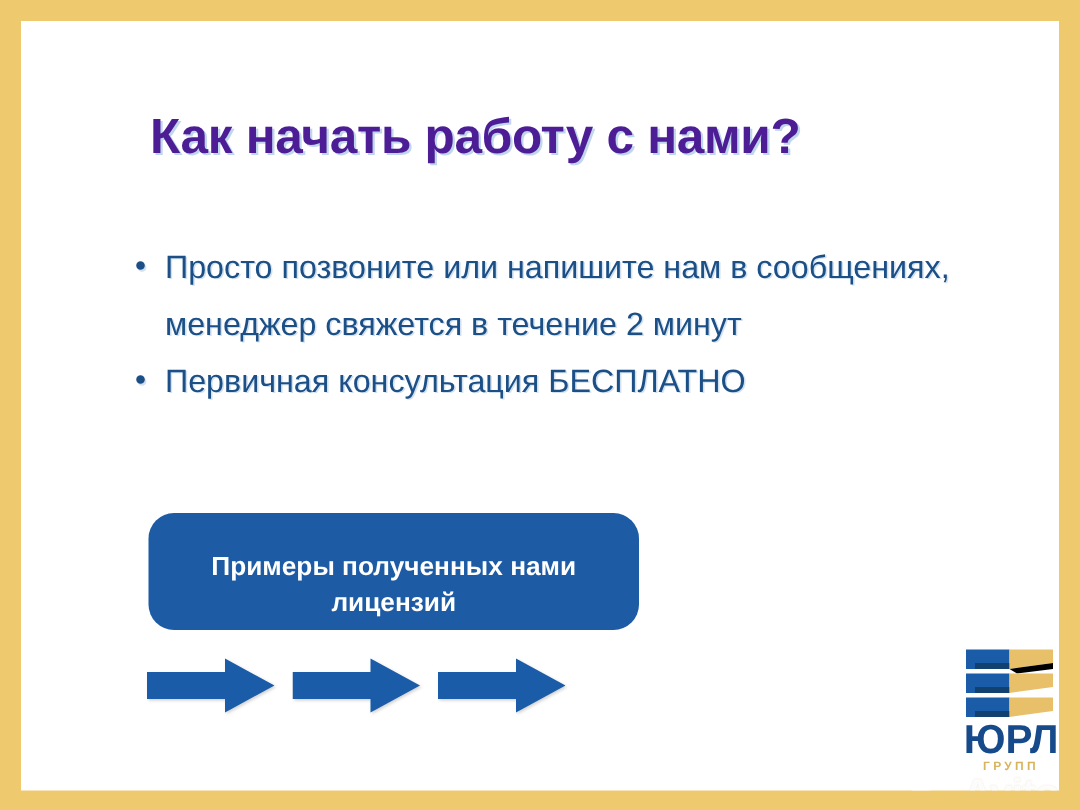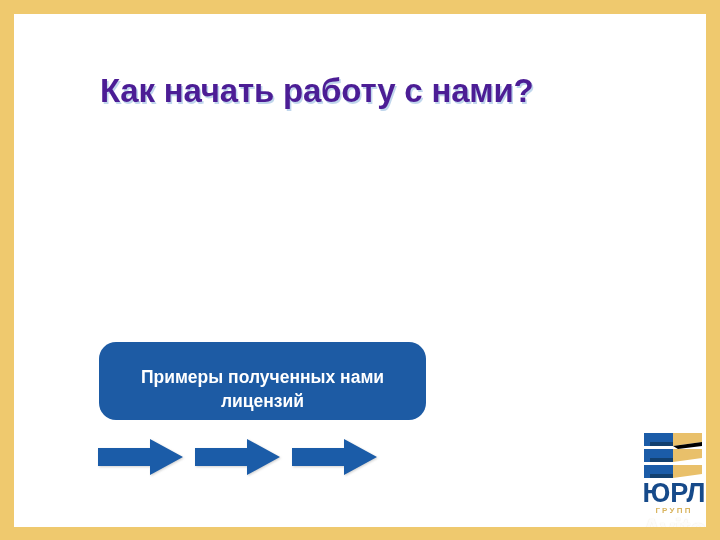--- a/index.html
+++ b/index.html
@@ -177,20 +177,24 @@
   }
 </style>
 </head>
 <body>
 
 <div id="slide-frame">
   <div id="slide-canvas">
 
     <div id="slide-title">Как начать работу с нами?</div>
 
+    <ul id="bullet-list">
+      <li class="bullet-item">Просто позвоните или напишите нам в сообщениях, менеджер свяжется в течение 2 минут</li>
+      <li class="bullet-item">Первичная консультация БЕСПЛАТНО</li>
+    </ul>
 
     <div id="license-button">
       <span id="license-button-label">Примеры полученных нами лицензий</span>
     </div>
 
     <div id="arrow-row">
       <svg class="arrow-icon" width="85" height="38" viewBox="0 0 85 38">
         <polygon points="0,10 52,10 52,1 85,19 52,37 52,28 0,28" fill="#1b5ca8"></polygon>
       </svg>
       <svg class="arrow-icon" width="85" height="38" viewBox="0 0 85 38">

